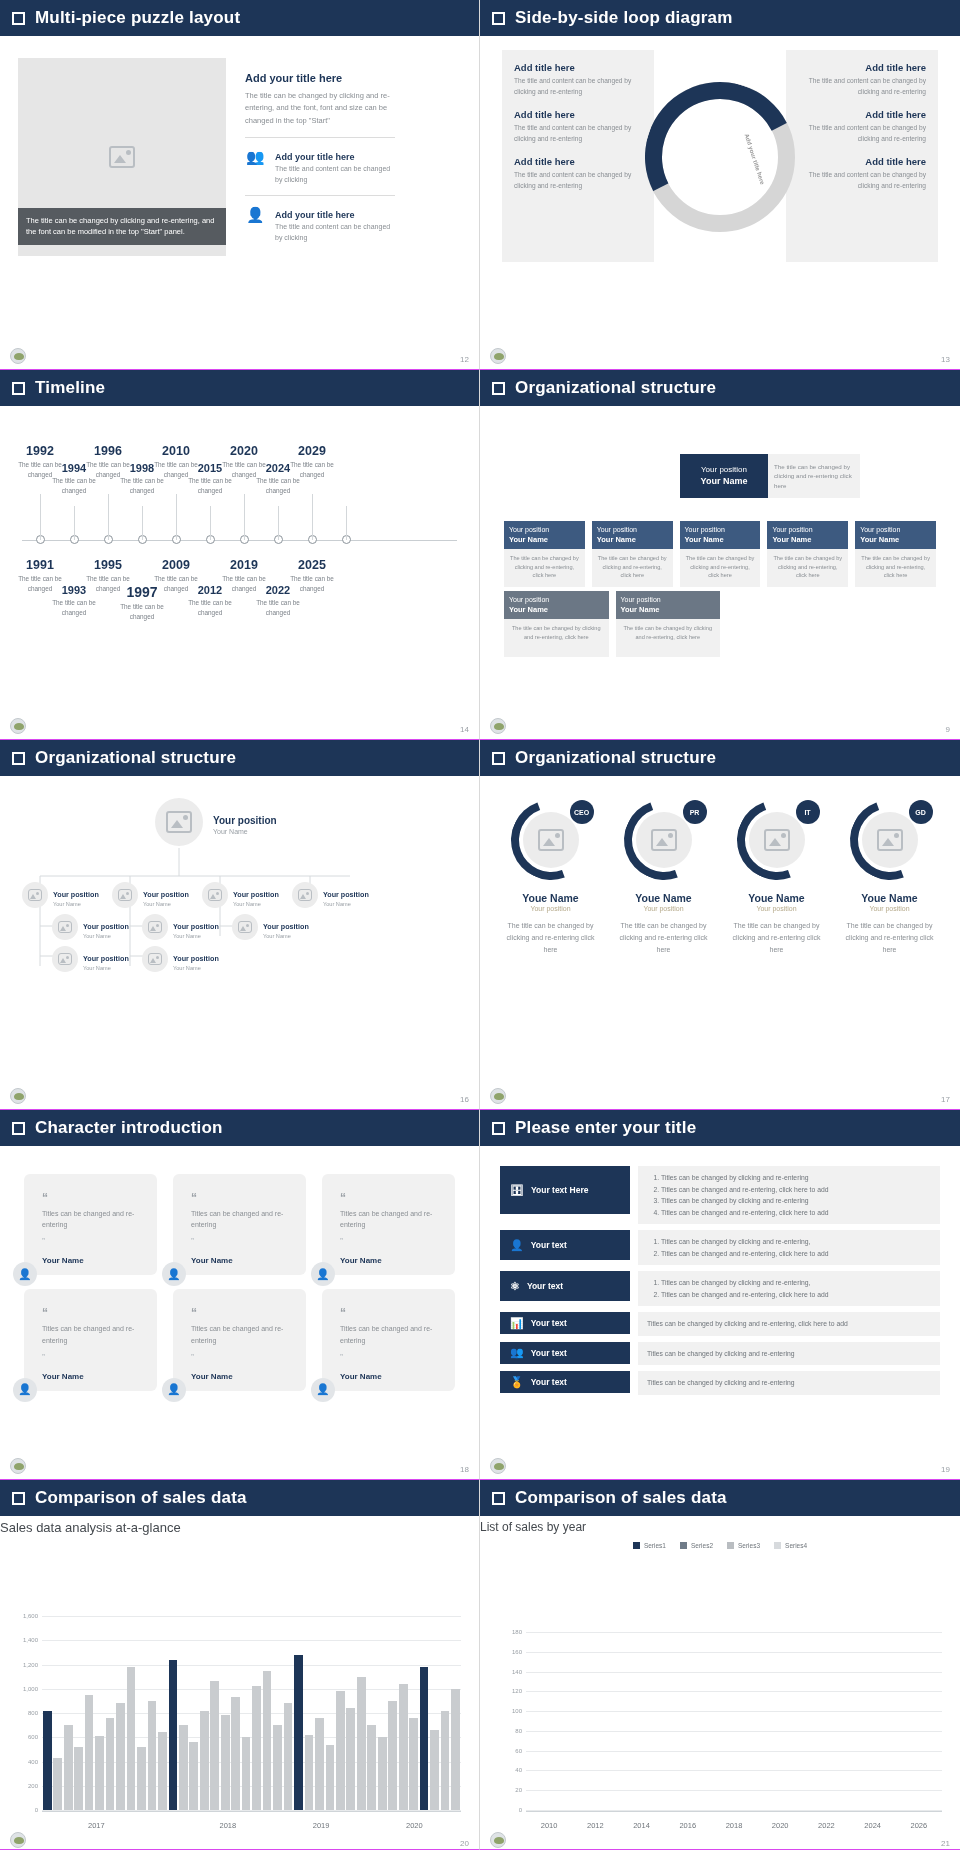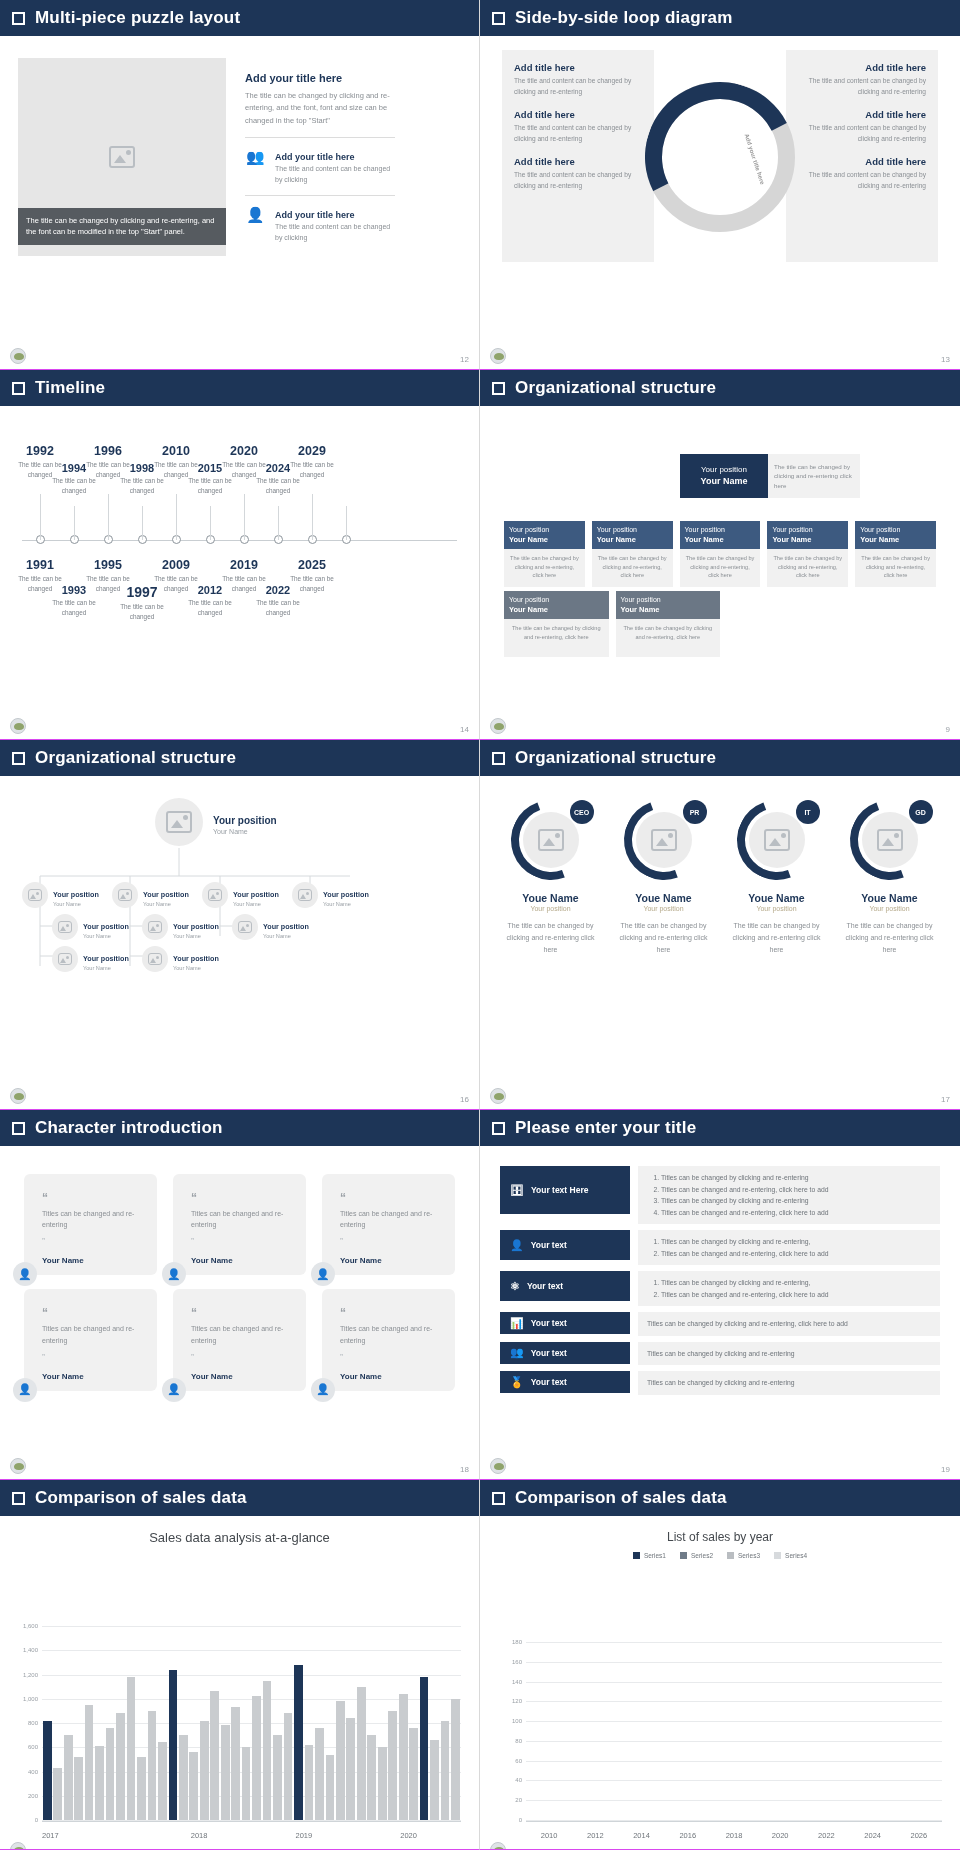--- a/index.html
+++ b/index.html
@@ -213,21 +213,21 @@
     width:130px; background:#1d3557; color:#fff; font-size:8.5px; font-weight:bold;
     display:flex; align-items:center; gap:7px; padding:0 10px; flex:0 0 auto;
   }
   .l8-lab.big { height:48px; }
   .l8-ico { font-size:11px; }
   .l8-bd { flex:1; background:#f1f1f1; padding:6px 9px; display:flex; flex-direction:column; justify-content:center; }
   .l8-bd ol { margin:0; padding-left:14px; }
   .l8-bd li, .l8-bd p { font-size:6.8px; color:#6f757b; line-height:1.7; margin:0; }
 
   
-  .ch-title { text-align:center; font-size:13px; color:#44494e; margin-top:14px; }
+  .ch-title { font-size:13px; color:#44494e; margin-top:4px; }
   .ch-title.small { font-size:12px; }
   .legend { display:flex; justify-content:center; gap:14px; margin-top:8px; }
   .legend span { font-size:6.5px; color:#6f757b; display:flex; align-items:center; gap:4px; }
   .lg-sw { width:7px; height:7px; display:inline-block; }
   .plot { position:absolute; left:42px; right:18px; top:96px; bottom:44px; }
   .plot.p10 { top:112px; left:46px; }
   .gl { position:absolute; left:0; right:0; height:1px; background:#e8eaec; }
   .yl { position:absolute; right:calc(100% + 4px); font-size:6px; color:#9aa0a6; transform:translateY(-50%); white-space:nowrap; }
   .bars { position:absolute; left:0; right:0; bottom:0; top:0; display:flex; align-items:flex-end; }
   .bar-i { flex:1; margin:0 0.9px; }
@@ -895,21 +895,21 @@
             <div class="bar-i" style="height: 56.25%; background: rgb(201, 204, 207);"></div>
             <div class="bar-i" style="height: 65%; background: rgb(201, 204, 207);"></div>
             <div class="bar-i" style="height: 47.5%; background: rgb(201, 204, 207);"></div>
             <div class="bar-i" style="height: 73.75%; background: rgb(29, 53, 87);"></div>
             <div class="bar-i" style="height: 41.25%; background: rgb(201, 204, 207);"></div>
             <div class="bar-i" style="height: 51.25%; background: rgb(201, 204, 207);"></div>
             <div class="bar-i" style="height: 62.5%; background: rgb(201, 204, 207);"></div>
           </div>
           <div class="xaxis"></div>
         </div>
-      <div class="xl-row" id="xl-0" style="text-align: left;">
+      <div class="xl-row" id="xl-0" style="text-align: left; margin-left: 46px;">
           <span style="text-align: left;">2017</span>
           <span>2018</span>
           <span>2019</span>
           <span>2020</span>
         </div>
       <div class="footlogo"></div>
       <div class="pgnum">20</div>
     </div>
   </section>
 

